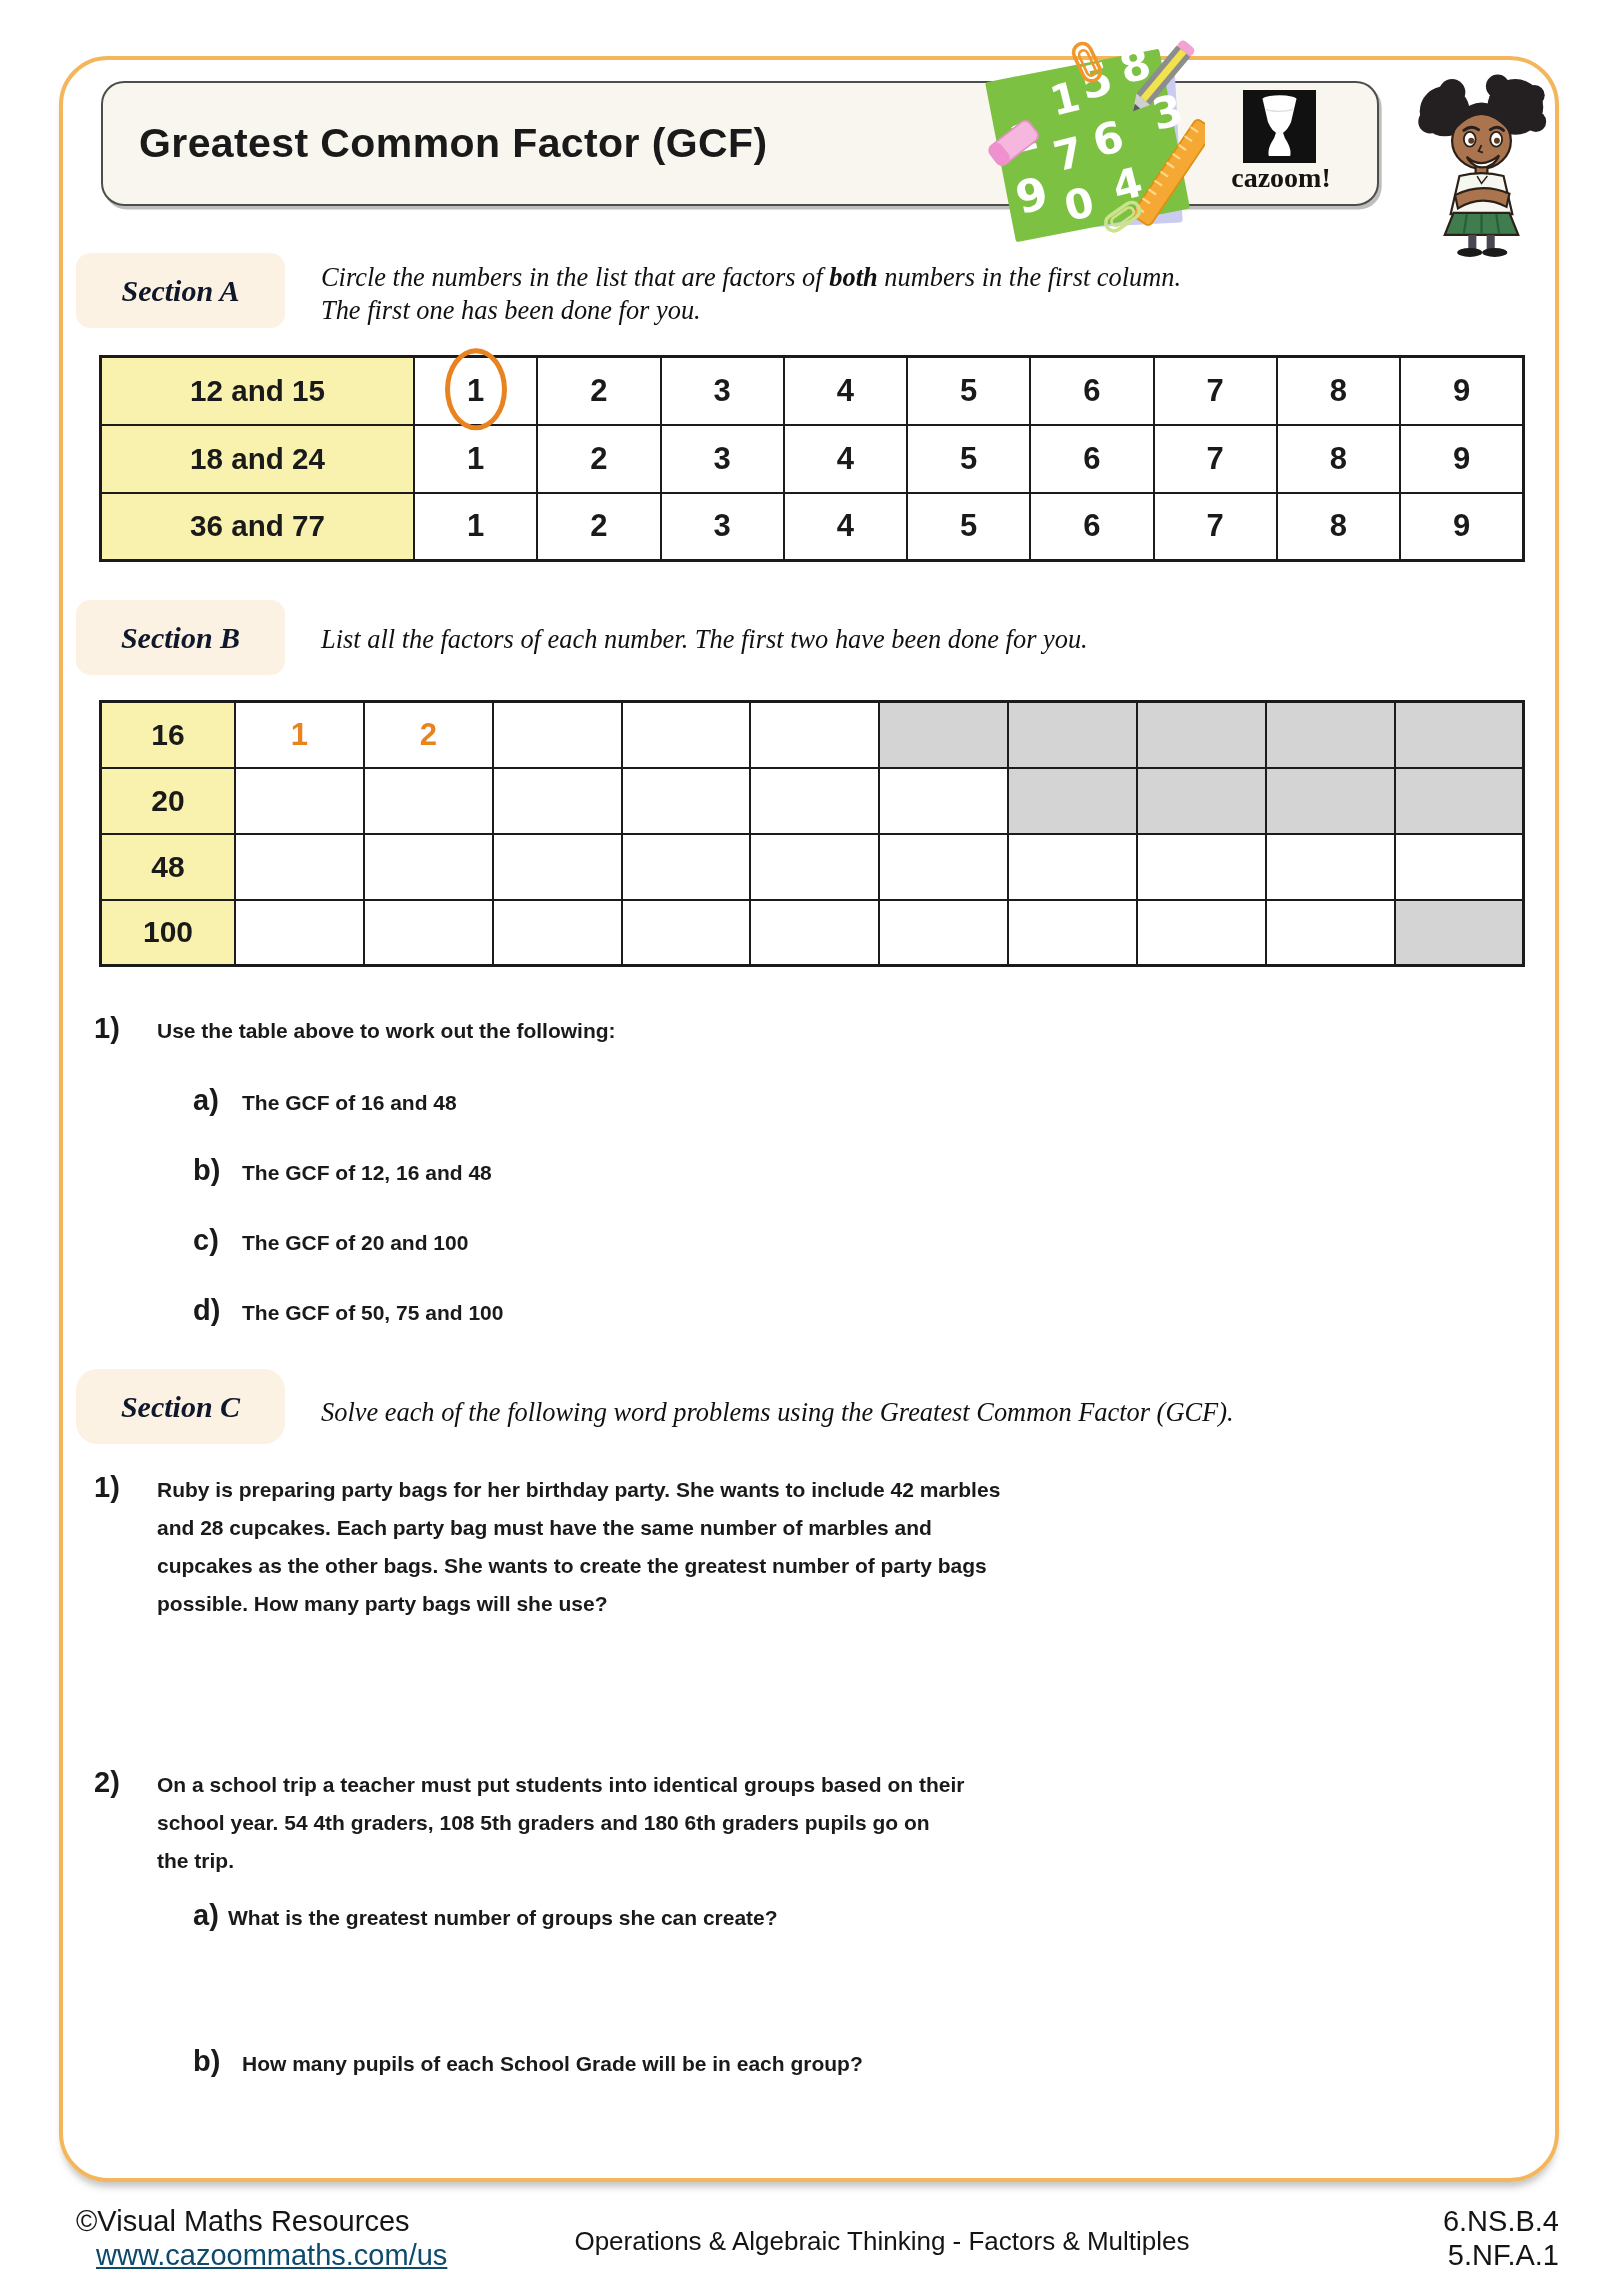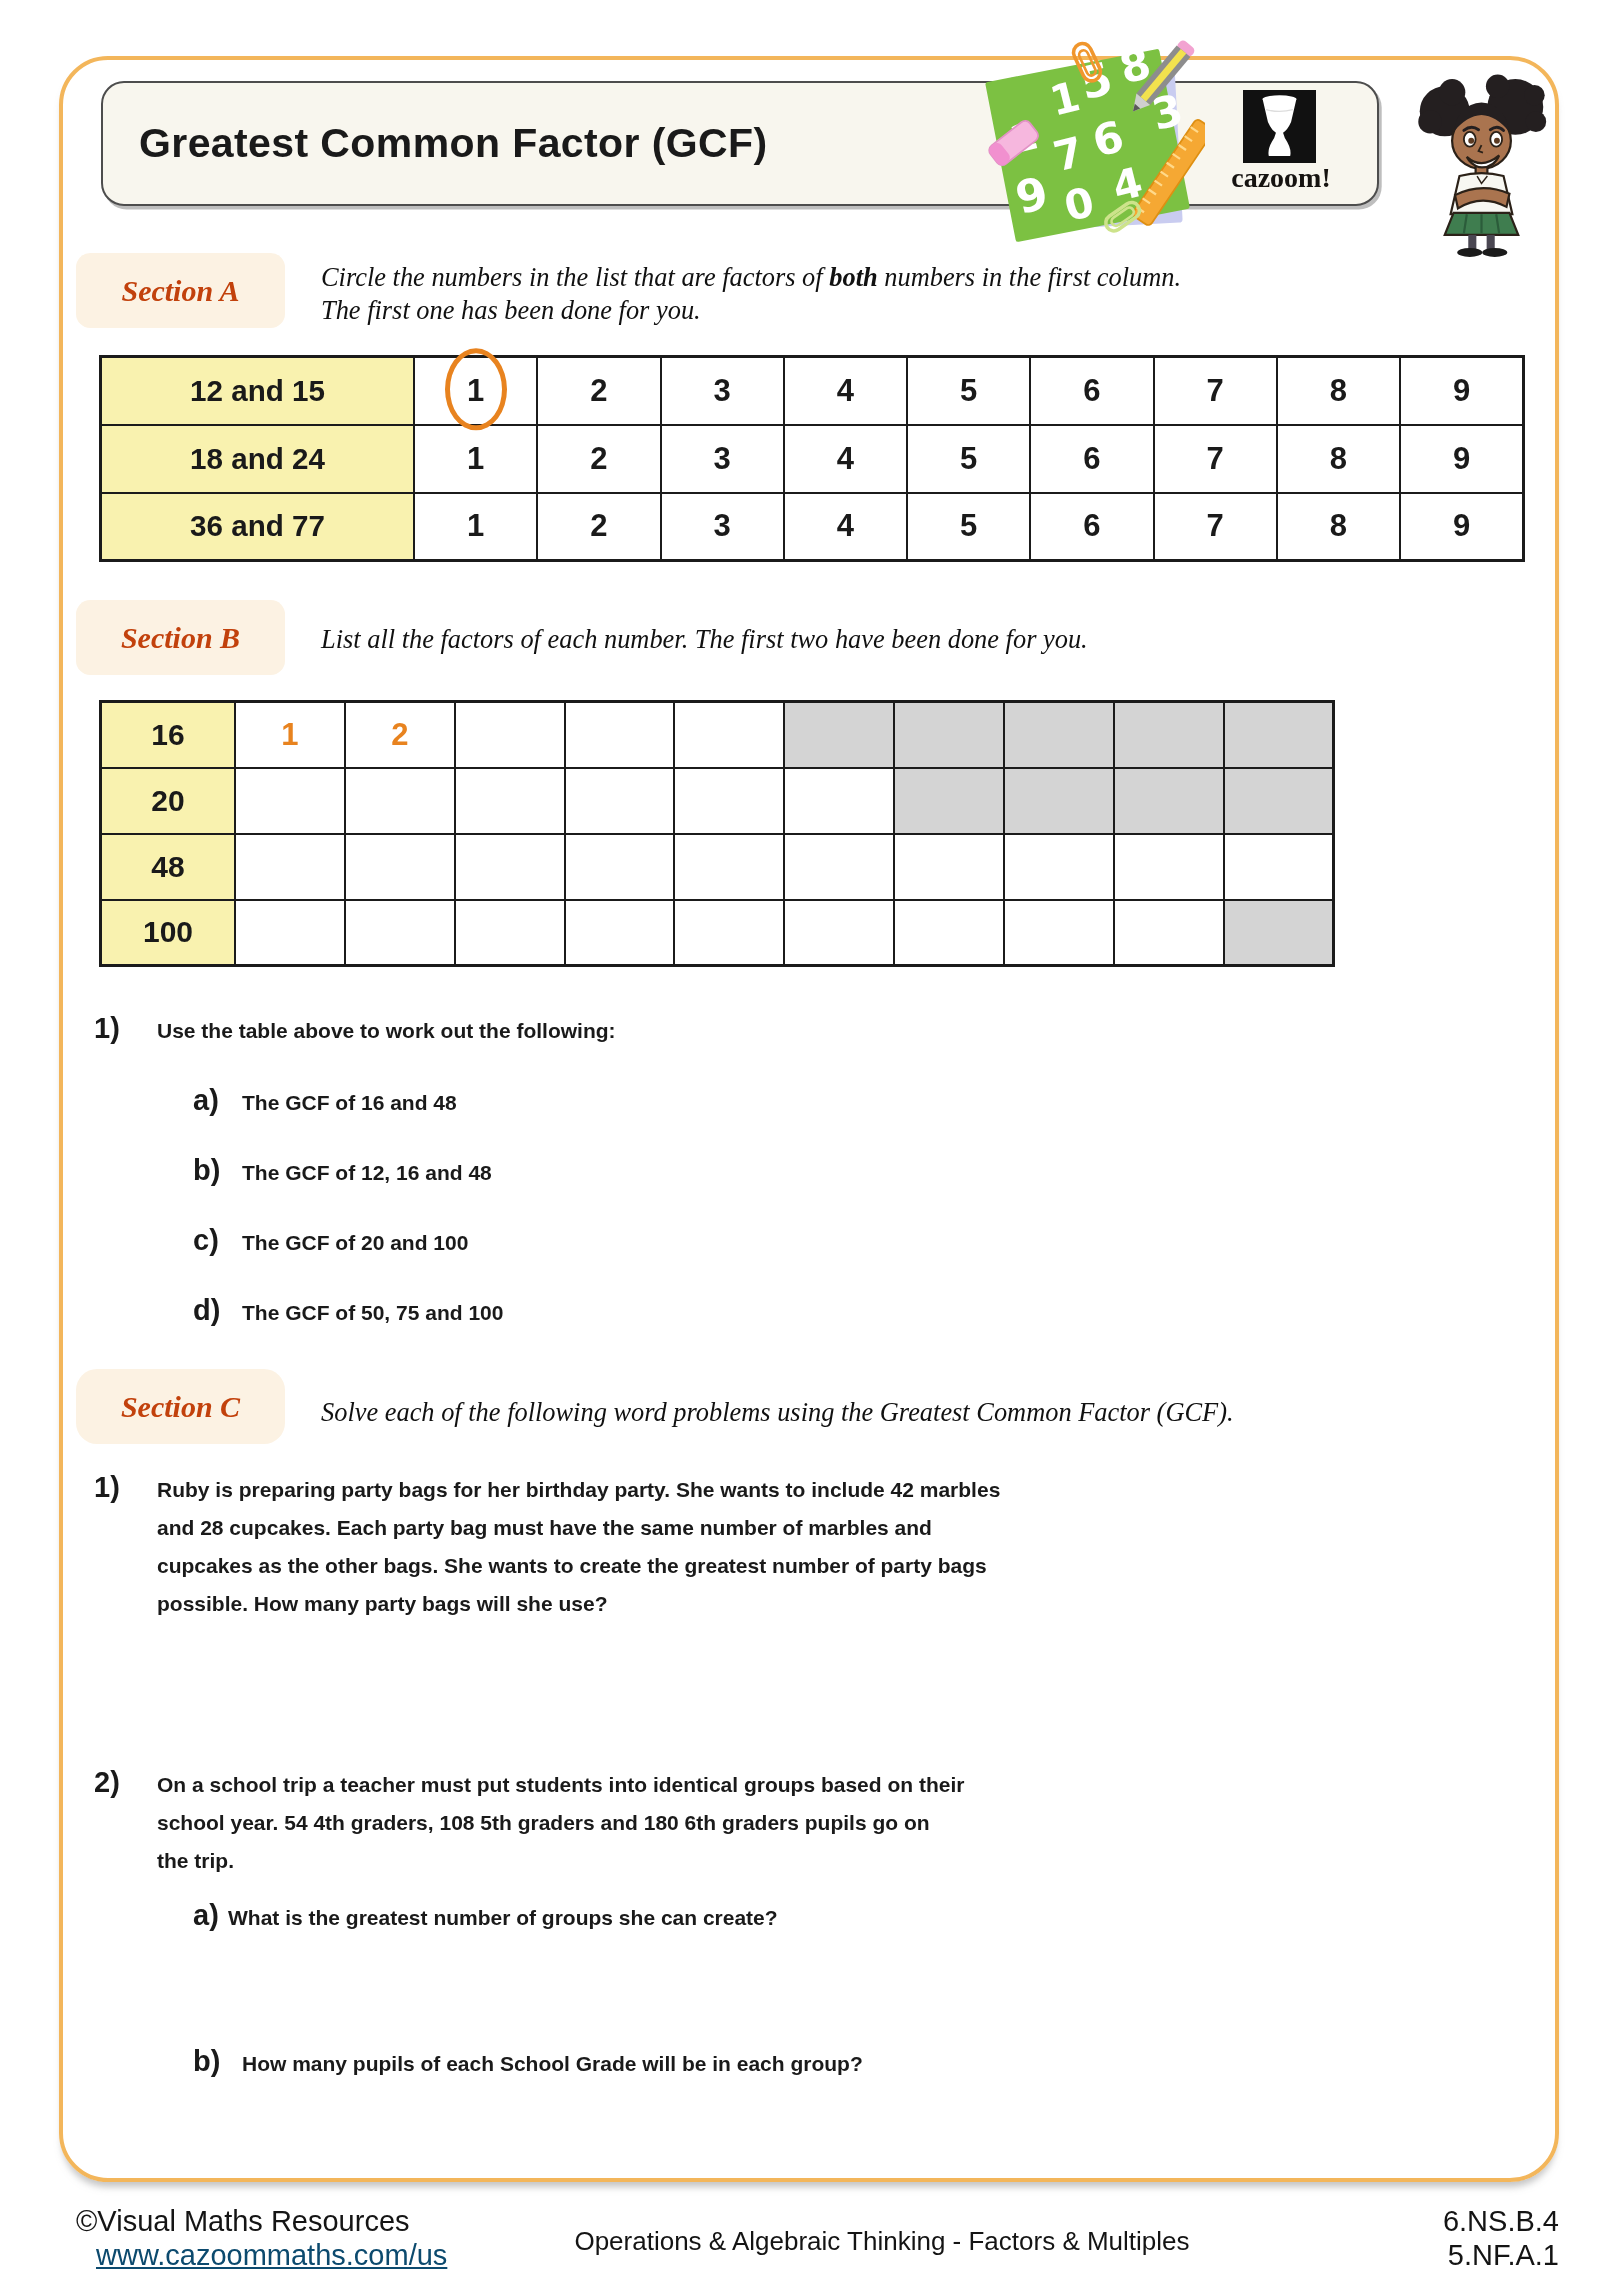--- a/index.html
+++ b/index.html
@@ -29,40 +29,40 @@
   .logo-box { left:1243px; top:90px; width:73px; height:73px; }
   .logo-word {
     left:1211px; top:162px; width:140px; text-align:center;
     font-family:"Liberation Serif", serif; font-weight:bold; font-size:28px; color:#161310;
   }
 
   
   .sec-label {
     left:76px; width:209px; height:75px; background:#FCF2E3; border-radius:14.3px;
     display:flex; align-items:center; justify-content:center;
-    font-family:"Liberation Serif", serif; font-style:italic; font-weight:bold; font-size:30px; color:#c2410c;
+    font-family:"Liberation Serif", serif; font-style:italic; font-weight:bold; font-size:30px; color:#0f172a;
   }
   .instr {
     left:321px; font-family:"Liberation Serif", serif; font-style:italic;
     font-size:26.4px; line-height:1.24; white-space:pre-line; color:#111; width:1164px;
   }
   .instr b { font-weight:bold; }
 
   
   table { border-collapse:collapse; table-layout:fixed; position:absolute; background:#fff; }
   table, th, td { border:2.2px solid #1b1b1b; }
   table { border-width:3.6px; }
   th {
     background:#F9F2AF; font-weight:bold; font-size:29.6px; text-align:center; color:#1a1a1a;
   }
   td { text-align:center; font-weight:bold; font-size:31px; position:relative; color:#1a1a1a; }
   #tableA { left:99px; top:355px; width:1426px; }
   #tableA tr { height:68px;padding-left:20px; }
   #tableA th { width:309px; }
-  #tableB { left:99px; top:700px; width:1236px;border-radius:21px; }
+  #tableB { left:99px; top:700px; width:1426px;border-radius:21px; }
   #tableB tr { height:66px; }
   #tableB th { width:130px; font-size:30px; }
   td.gray { background:#D4D4D4; }
   .orange-num { color:#E8831F; }
   .circle {
     position:absolute; left:50%; top:50%; transform:translate(-50%,-52%);
     width:52px; height:72px; border:5.4px solid #E8831F; border-radius:50%;
   }
 
   

